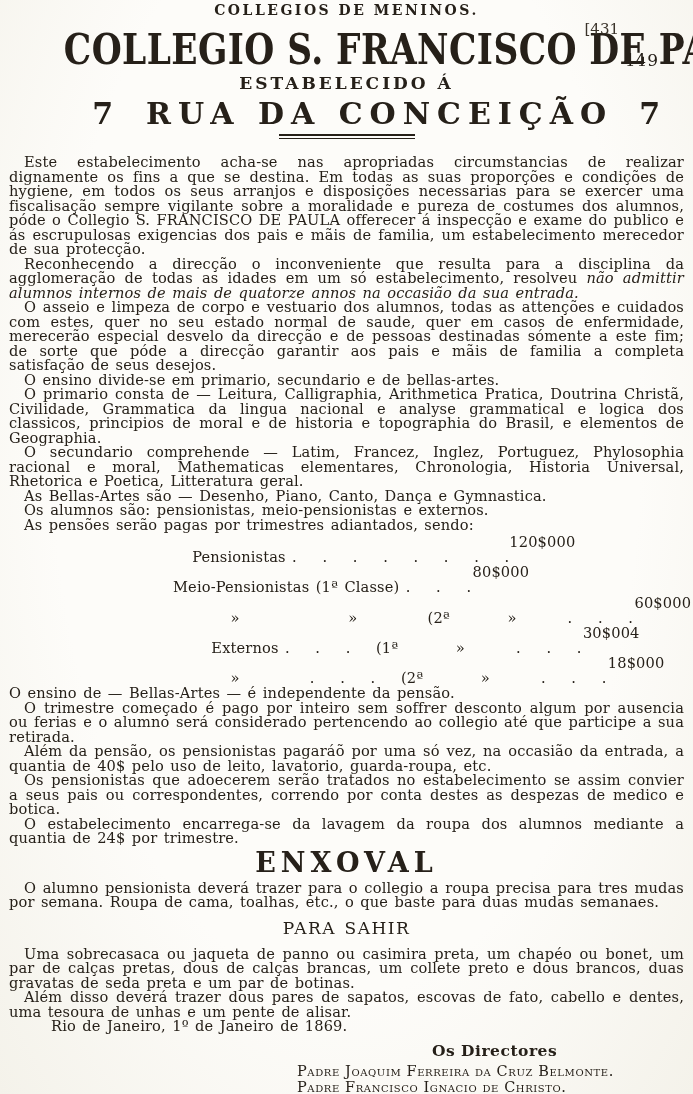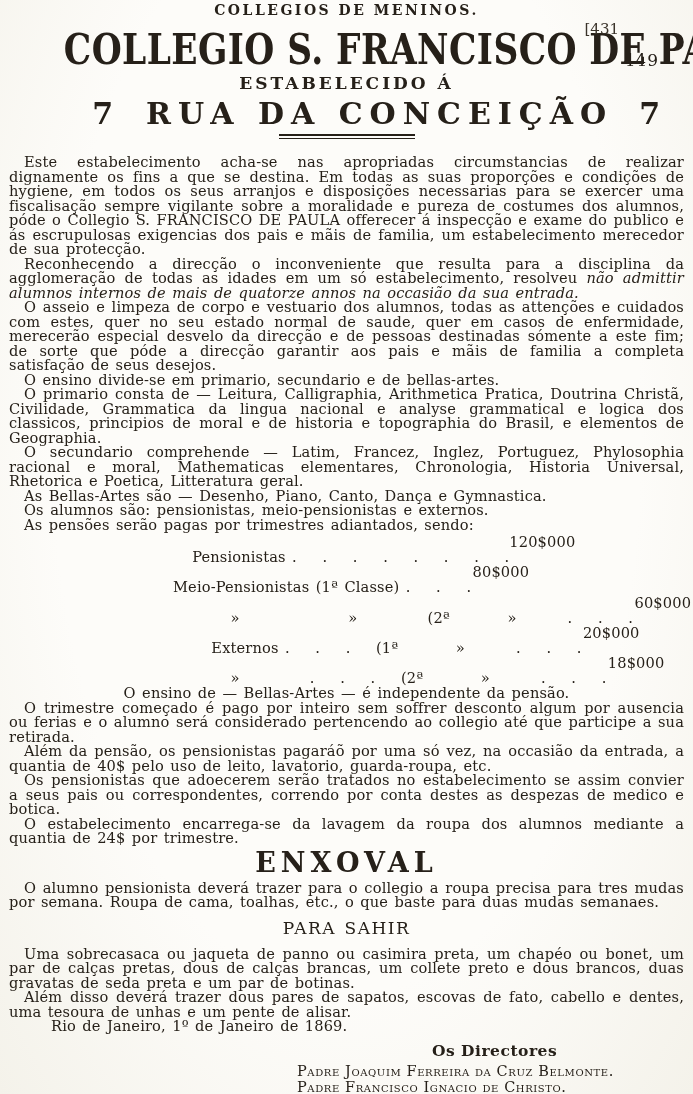--- a/index.html
+++ b/index.html
@@ -38,21 +38,21 @@
     font-size:14.6px;line-height:14.5px;
     text-align:justify;letter-spacing:0.15px;word-spacing:1.6px;
   }
   .copy p{margin:0;text-indent:15px;}
   .italic{font-style:italic;}
   
   .pension-table{width:336px;margin:2px 0 1px 164px;line-height:15.3px;}
   .pension-row{display:flex;justify-content:space-between;}
   .pension-label{white-space:pre;margin-top:15px;}
   .pension-value{text-align:right;min-width:58px;white-space:nowrap;}
-  .center-note{text-align:center;text-indent:0 !important;}
+  .center-note{text-align:left;text-indent:0 !important;}
   
   .h-enxoval{text-align:center;font-size:27px;font-weight:bold;letter-spacing:5px;
     margin:3px 0 4px;line-height:28px;}
   .h-sahir{text-align:center;font-size:17px;letter-spacing:1.5px;margin:9px 0 10px;line-height:18px;}
   .date-line{text-indent:42px !important;}
   
   .sig-head{margin:7px 0 3px 432px;font-size:15.5px;font-weight:bold;letter-spacing:0.5px;}
   .sig-names{margin-left:297px;font-size:14.5px;line-height:16.5px;
     font-variant:small-caps;letter-spacing:0.6px;}
   .sig-divider{width:152px;height:3px;margin:9px 0 0 280px;
@@ -101,21 +101,21 @@
       <div class="pension-row">
         <span class="pension-label">Meio-Pensionistas (1ª Classe) .    .    .</span>
         <span class="pension-value">80$000</span>
       </div>
       <div class="pension-row">
         <span class="pension-label">         »                 »           (2ª         »        .    .    .</span>
         <span class="pension-value">60$000</span>
       </div>
       <div class="pension-row">
         <span class="pension-label">      Externos .    .    .    (1ª         »        .    .    .</span>
-        <span class="pension-value">20$000</span>
+        <span class="pension-value">30$004</span>
       </div>
       <div class="pension-row">
         <span class="pension-label">         »           .    .    .    (2ª         »        .    .    .</span>
         <span class="pension-value">18$000</span>
       </div>
     </div>
 
     <p class="center-note">O ensino de — Bellas-Artes — é independente da pensão.</p>
     <p>O trimestre começado é pago por inteiro sem soffrer desconto algum por ausencia ou ferias e o alumno será considerado pertencendo ao collegio até que participe a sua retirada.</p>
     <p>Além da pensão, os pensionistas pagaráõ por uma só vez, na occasião da entrada, a quantia de 40$ pelo uso de leito, lavatorio, guarda-roupa, etc.</p>

